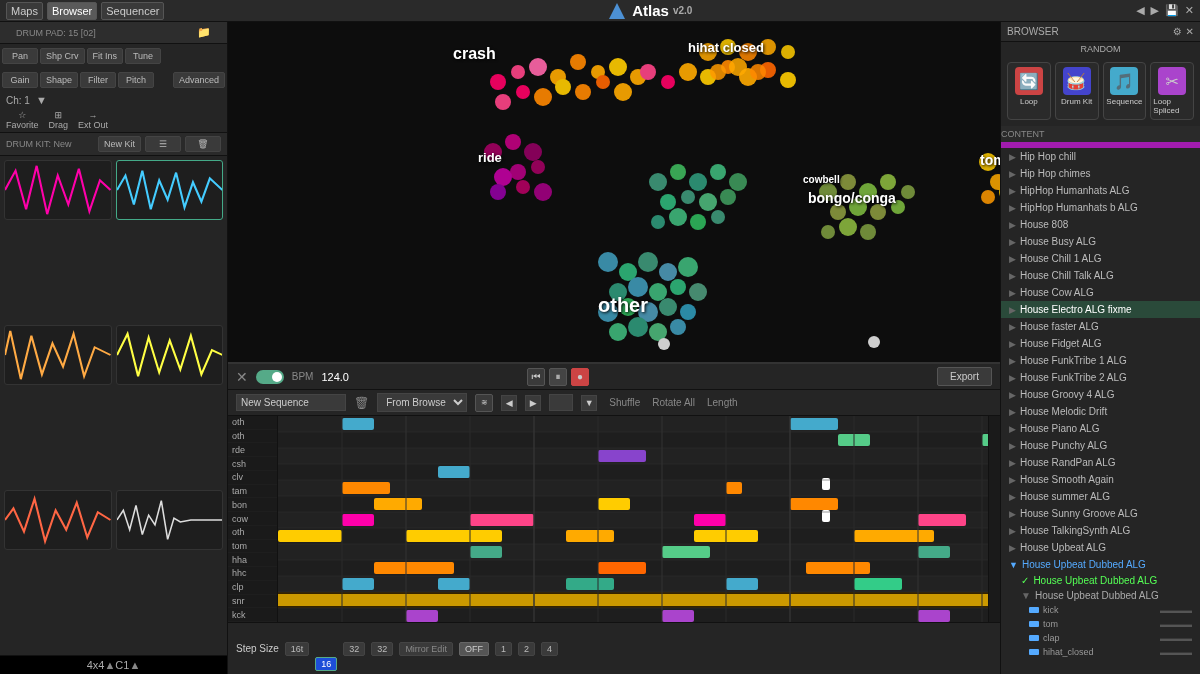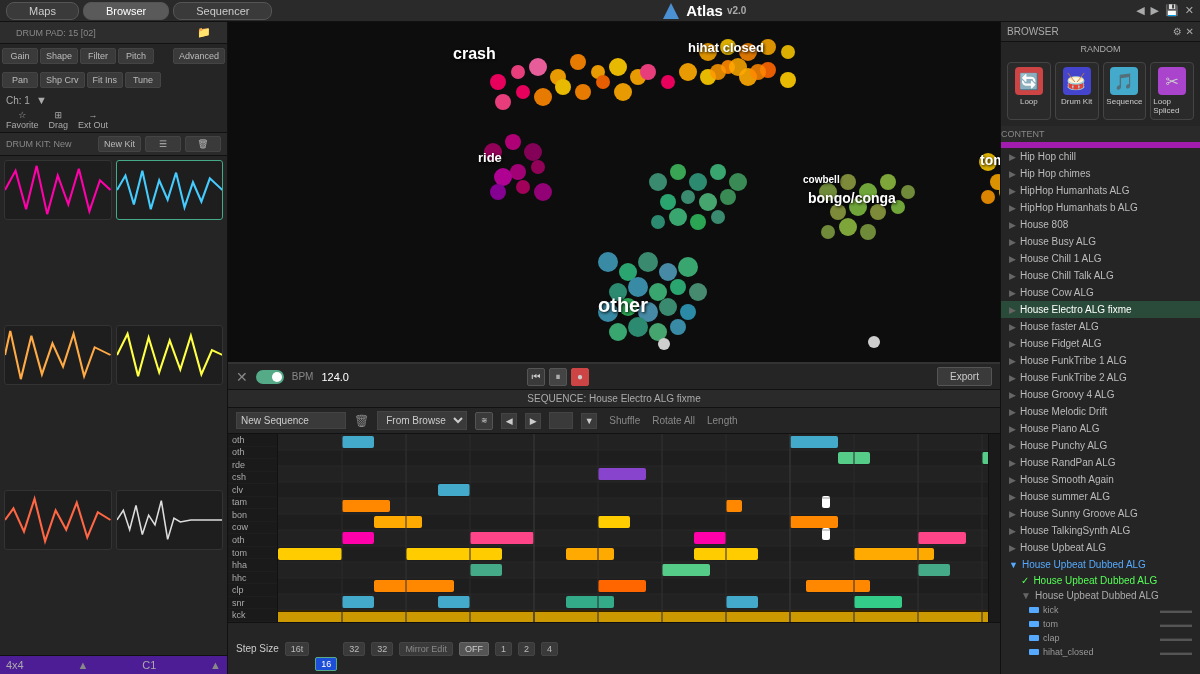--- a/index.html
+++ b/index.html
@@ -1,20 +1,20 @@
 <!DOCTYPE html>
 <html><head>
   <meta charset="utf-8">
   <style>
     * { margin: 0; padding: 0; box-sizing: border-box; }
     body { width: 1200px; height: 674px; background: #1a1a1a; font-family: Arial, sans-serif; overflow: hidden; color: #ccc; font-size: 11px; }
 
     
     .top-bar { display: flex; align-items: center; background: #2a2a2a; height: 22px; border-bottom: 1px solid #111; padding: 0 6px; gap: 4px; }
-    .tab-btn { background: #3a3a3a; border: 1px solid #555; color: #ccc; padding: 2px 22px; font-size: 11px; cursor: pointer; border-radius: 8px; }
+    .tab-btn { background: #3a3a3a; border: 1px solid #555; color: #ccc; padding: 2px 4px; font-size: 11px; cursor: pointer; border-radius: 2px; }
     .tab-btn.active { background: #5a5a5a; color: #fff; }
     .atlas-logo { display: flex; align-items: center; gap: 4px; margin: 0 auto; color: #fff; font-size: 14px; font-weight: bold; }
     .atlas-logo .version { font-size: 10px; color: #aaa; }
     .top-icons { display: flex; gap: 6px; align-items: center; }
 
     
     .main { display: flex; height: 652px; }
 
     
     .left-panel { width: 228px; background: #252525; border-right: 1px solid #111; display: flex; flex-direction: column; }
@@ -24,21 +24,21 @@
     .advanced-btn { margin-left: auto; color: #bbb; font-size: 9px; }
     .ch-row { display: flex; align-items: center; gap: 6px; padding: 2px 6px; }
     .action-row { display: flex; gap: 10px; padding: 2px 6px; }
     .action-item { display: flex; flex-direction: column; align-items: center; font-size: 9px; color: #aaa; cursor: pointer; }
 
     
     .drum-kit-header { background: #2a2a2a; padding: 3px 6px; display: flex; align-items: center; gap: 4px; border-top: 1px solid #111; border-bottom: 1px solid #111; font-size: 10px; }
     .drum-pads { flex: 1; overflow-y: auto; padding: 4px; display: grid; grid-template-columns: 1fr 1fr; gap: 4px; }
     .drum-pad { height: 60px; background: #1e1e1e; border: 1px solid #333; border-radius: 3px; overflow: hidden; position: relative; cursor: pointer; }
     .drum-pad.active { border-color: #4a8; }
-    .bottom-row { display: flex; align-items: center; justify-content: space-between; padding: 3px 6px; background: #4c1d95; border-top: 1px solid #111; }
+    .bottom-row { display: flex; align-items: center; justify-content: center; padding: 3px 6px; background: #000000; border-top: 1px solid #111; }
 
     
     .center-panel { flex: 1; display: flex; flex-direction: column; }
 
     
     .atlas-viz { flex: 0 0 340px; background: #0d0d0d; position: relative; overflow: hidden; }
     .dot-label { position: absolute; color: #fff; font-size: 14px; font-weight: bold; text-shadow: 1px 1px 3px #000; pointer-events: none; }
     .seq-transport { background: #252525; padding: 3px 8px; display: flex; align-items: center; gap: 8px; border-bottom: 1px solid #111; border-top: 2px solid #333; }
     .seq-title { background: #2a2a2a; padding: 3px 8px; text-align: center; font-size: 10px; color: #aaa; border-bottom: 1px solid #111; }
     .seq-toolbar { background: #252525; padding: 3px 8px; display: flex; align-items: center; gap: 8px; border-bottom: 1px solid #111; }
@@ -120,31 +120,31 @@
 </div>
 
 <div class="main">
 
   <div class="left-panel">
     <div class="instrument-header">
       <span style="font-size:9px;color:#888">DRUM PAD: 15 [02]</span>
       <span style="margin-left:auto;cursor:pointer;color:#aaa">📁</span>
     </div>
     <div class="controls-row">
+      <div class="ctrl-btn">Pan</div>
+      <div class="ctrl-btn">Shp Crv</div>
+      <div class="ctrl-btn">Fit Ins</div>
+      <div class="ctrl-btn">Tune</div>
+    </div>
+    <div class="controls-row">
       <div class="ctrl-btn">Gain</div>
       <div class="ctrl-btn">Shape</div>
       <div class="ctrl-btn">Filter</div>
       <div class="ctrl-btn">Pitch</div>
       <div class="ctrl-btn advanced-btn">Advanced</div>
-    </div>
-    <div class="controls-row">
-      <div class="ctrl-btn">Pan</div>
-      <div class="ctrl-btn">Shp Crv</div>
-      <div class="ctrl-btn">Fit Ins</div>
-      <div class="ctrl-btn">Tune</div>
     </div>
     <div class="ch-row">
       <span style="color:#aaa;font-size:10px">Ch: 1</span>
       <span style="cursor:pointer;color:#aaa">▼</span>
     </div>
     <div class="action-row">
       <div class="action-item">
         <span>☆</span>
         <span>Favorite</span>
       </div>
@@ -377,23 +377,20 @@
       <span class="bpm-label">BPM</span>
       <span class="bpm-val">124.0</span>
       <div style="display:flex;align-items:center;gap:4px;margin:0 auto">
         <div class="transport-btn">⏮</div>
         <div class="transport-btn play">⏸</div>
         <div class="transport-btn" style="background:#c44;border-color:#c44">●</div>
       </div>
       <button class="export-btn">Export</button>
     </div>
 
-    <div class="seq-title">
-      <span>SEQUENCE: House Electro ALG fixme</span>
-    </div>
 
     <div class="seq-toolbar">
       <input class="seq-name-input" value="New Sequence" style="">
       <span style="cursor:pointer;color:#888;font-size:12px">🗑</span>
       <select class="from-browser-sel">
         <option>From Browser</option>
       </select>
       <div class="transport-btn" style="font-size:8px">≋</div>
       <div class="nav-btn">◀</div>
       <div class="nav-btn">▶</div>

